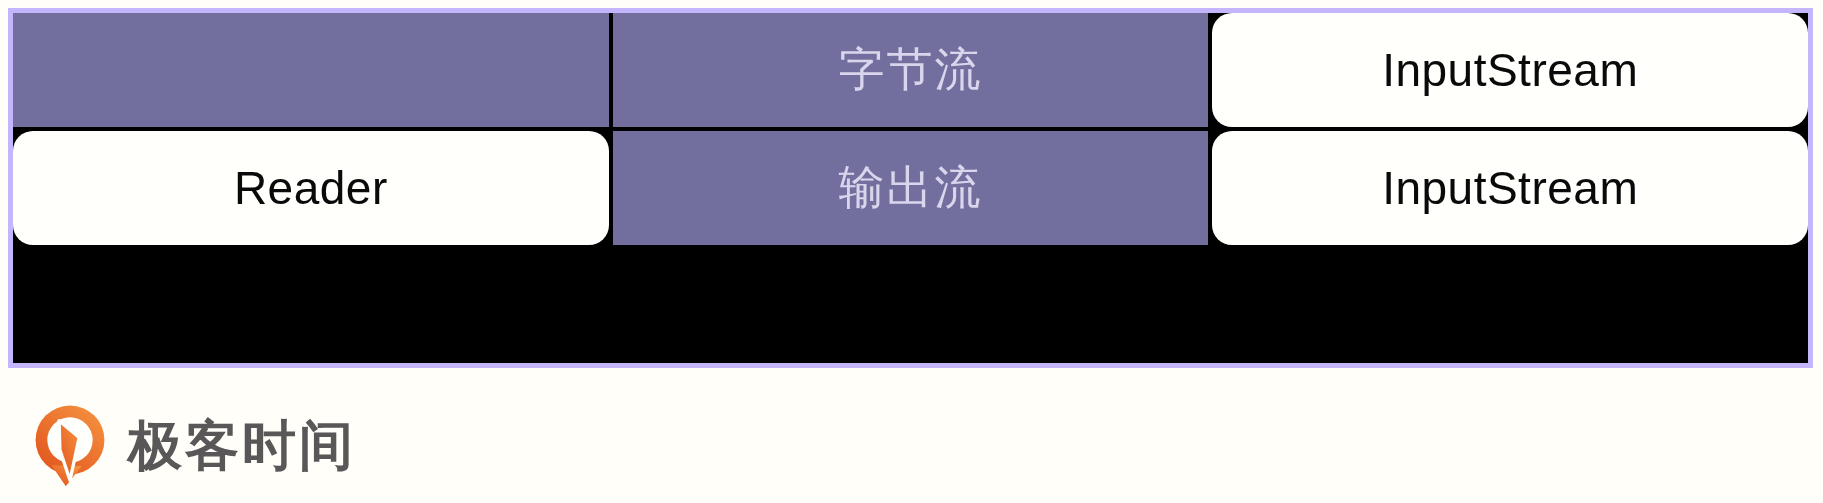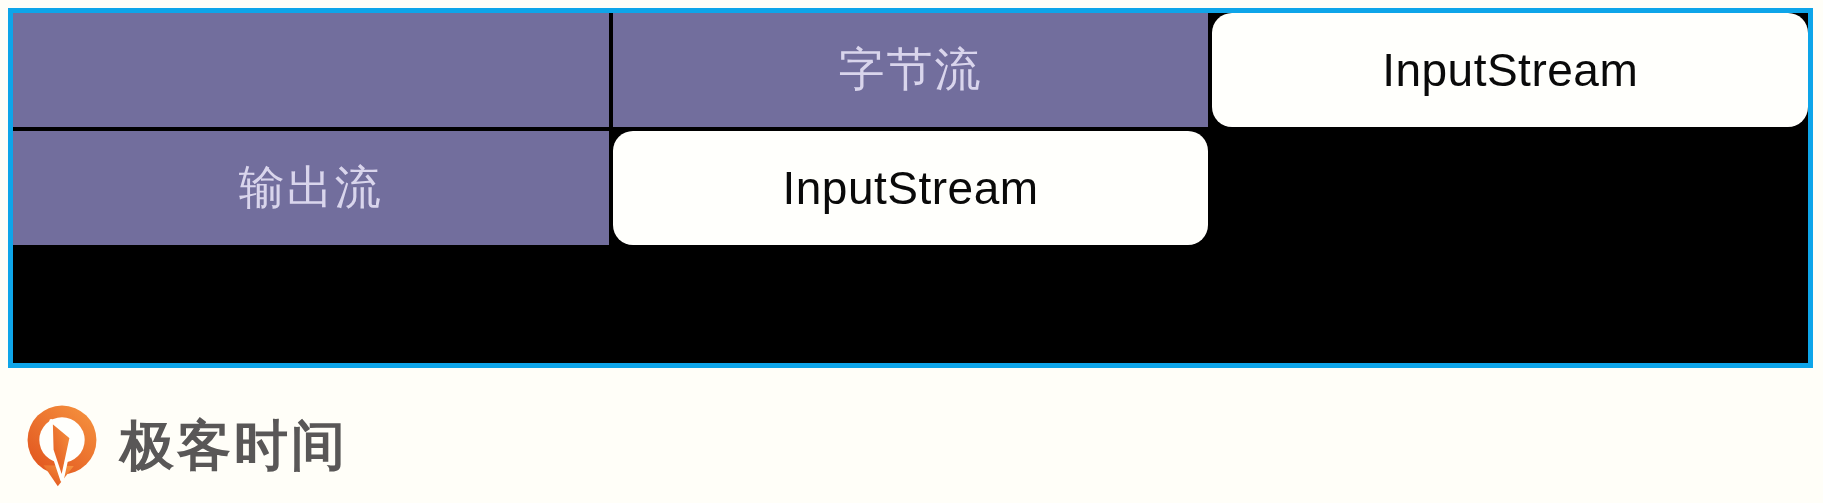--- a/index.html
+++ b/index.html
@@ -7,21 +7,21 @@
     width: 1823px; height: 503px;
     background: #FFFEF8;
     font-family: "Liberation Sans", "DejaVu Sans", sans-serif;
     overflow: hidden;
     position: relative;
   }
   .stream-table {
     position: absolute;
     left: 8px; top: 8px;
     width: 1805px;
-    border: 5px solid #0ea5e9;
+    border: 5px solid #c4b5fd;
     background: #000;           
     display: grid;
     grid-template-columns: 1fr 1fr 1fr;
     grid-template-rows: 114px 114px 114px;
     gap: 4px;
   }
   .cell {
     display: flex;
     align-items: center;
     justify-content: center;
@@ -34,21 +34,21 @@
     letter-spacing: 2px;
   }
   .cell.white {
     background: #FFFFFC;
     color: #0A0A0A;
     letter-spacing: 0.5px;
     border-radius: 20px;
   }
   .brand {
     position: absolute;
-    left: 20px; top: 400px;
+    left: 28px; top: 400px;
     display: flex;
     align-items: center;
     gap: 16px;
   }
   .brand-icon { width: 84px; height: 90px; display: block; }
   .brand-text {
     font-size: 54px;
     font-weight: 600;
     color: #595757;
     letter-spacing: 3px;
@@ -57,20 +57,21 @@
 </style>
 </head>
 <body>
 
 <div class="stream-table">
 
   <div class="cell purple"></div>
   <div class="cell purple">字节流</div>
 
   <div class="cell white">InputStream</div>
+  <div class="cell white">Reader</div>
 
   <div class="cell purple">输出流</div>
   <div class="cell white">InputStream</div>
 </div>
 
 <div class="brand">
   <svg class="brand-icon" viewBox="0 0 100 100" xmlns="http://www.w3.org/2000/svg" aria-hidden="true">
     <defs>
       <linearGradient id="gt-grad" x1="0" y1="1" x2="0.85" y2="0">
         <stop offset="0" stop-color="#E0501C"></stop>

